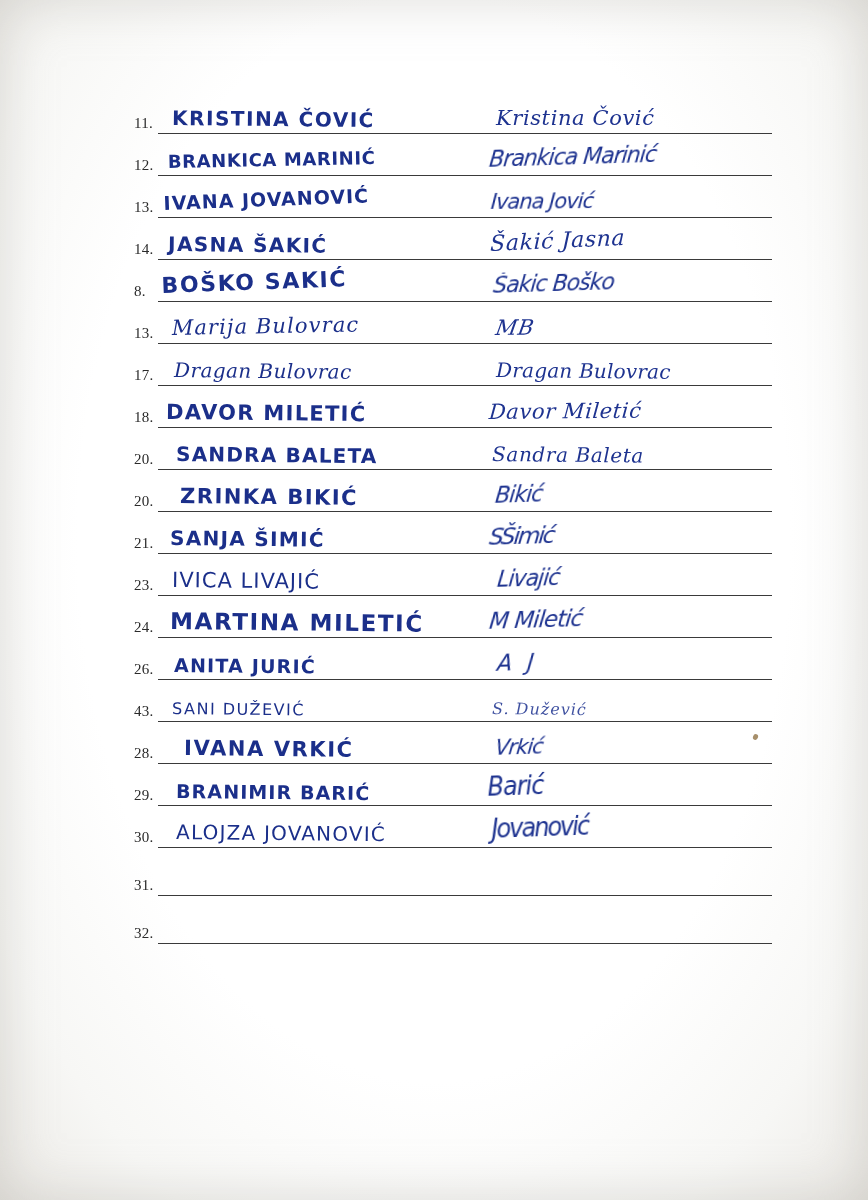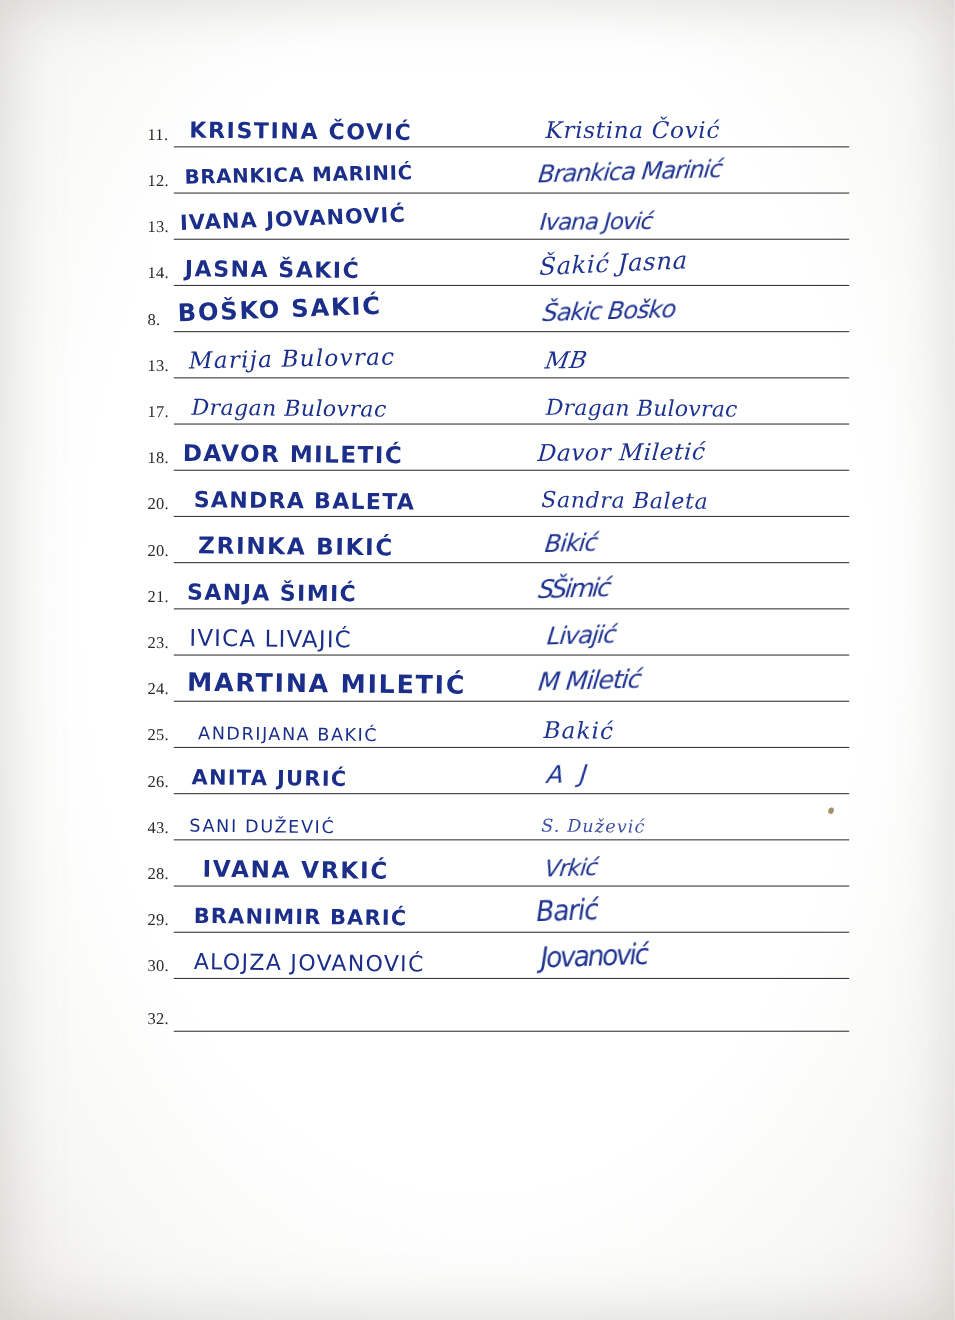--- a/index.html
+++ b/index.html
@@ -222,26 +222,20 @@
         <span class="rule"></span>
       </div>
 
       <div class="row">
         <span class="num">24.</span>
         <span class="hand name j5 thick" style="left:74px;font-size:23px;letter-spacing:1.6px;">MARTINA MILETIĆ</span>
         <span class="hand sig scribble j4" style="left:392px;font-size:23px;">M Miletić</span>
         <span class="rule"></span>
       </div>
 
-      <div class="row">
-        <span class="num">25.</span>
-        <span class="hand name j5 small" style="left:84px;letter-spacing:1.4px;">ANDRIJANA BAKIĆ</span>
-        <span class="hand sig j5" style="left:398px;font-size:21px;letter-spacing:1px;">Bakić</span>
-        <span class="rule"></span>
-      </div>
 
       <div class="row">
         <span class="num">26.</span>
         <span class="hand name j5 thick" style="left:78px;font-size:19px;letter-spacing:1.2px;">ANITA JURIĆ</span>
         <span class="hand sig scribble j4" style="left:400px;font-size:22px;letter-spacing:4px;">A J</span>
         <span class="rule"></span>
       </div>
 
       <div class="row">
         <span class="num">43.</span>
@@ -264,20 +258,26 @@
         <span class="rule"></span>
       </div>
 
       <div class="row">
         <span class="num">30.</span>
         <span class="hand name j5" style="left:80px;font-size:20px;letter-spacing:1.2px;">ALOJZA JOVANOVIĆ</span>
         <span class="hand sig scribble j8" style="left:396px;font-size:24px;letter-spacing:-2px;">Jovanović</span>
         <span class="rule"></span>
       </div>
 
+      <div class="row" style="height:48px;">
+        <span class="num">31.</span>
+        <span class="hand name"></span>
+        <span class="hand sig"></span>
+        <span class="rule empty-rule"></span>
+      </div>
 
       <div class="row" style="height:48px;">
         <span class="num">32.</span>
         <span class="hand name"></span>
         <span class="hand sig"></span>
         <span class="rule empty-rule"></span>
       </div>
 
 
     </div>

